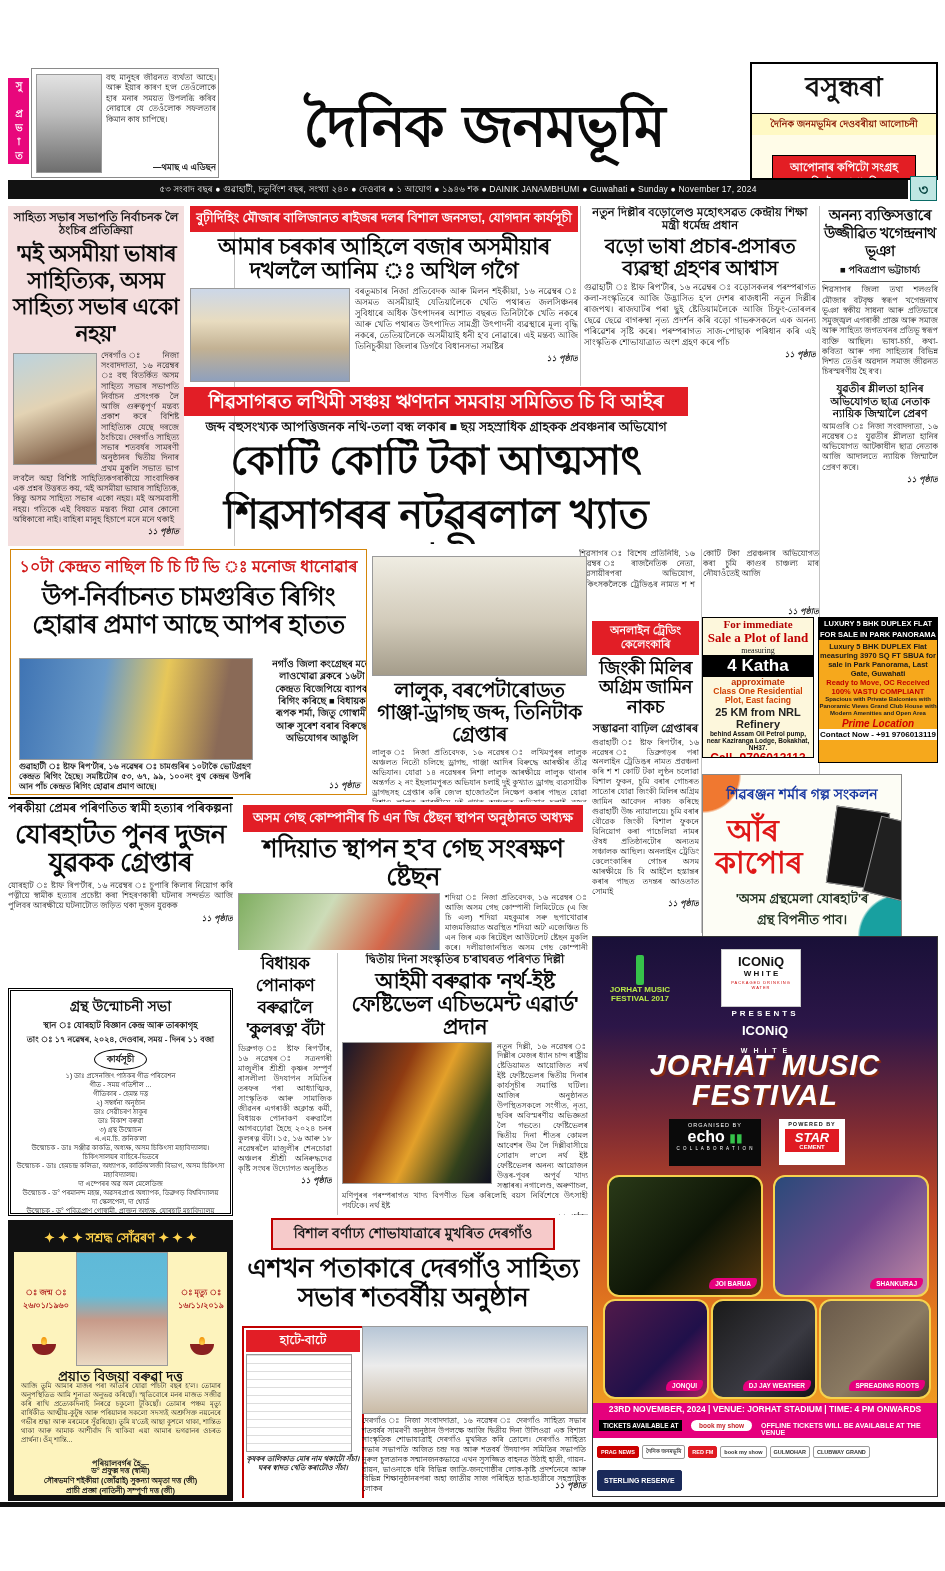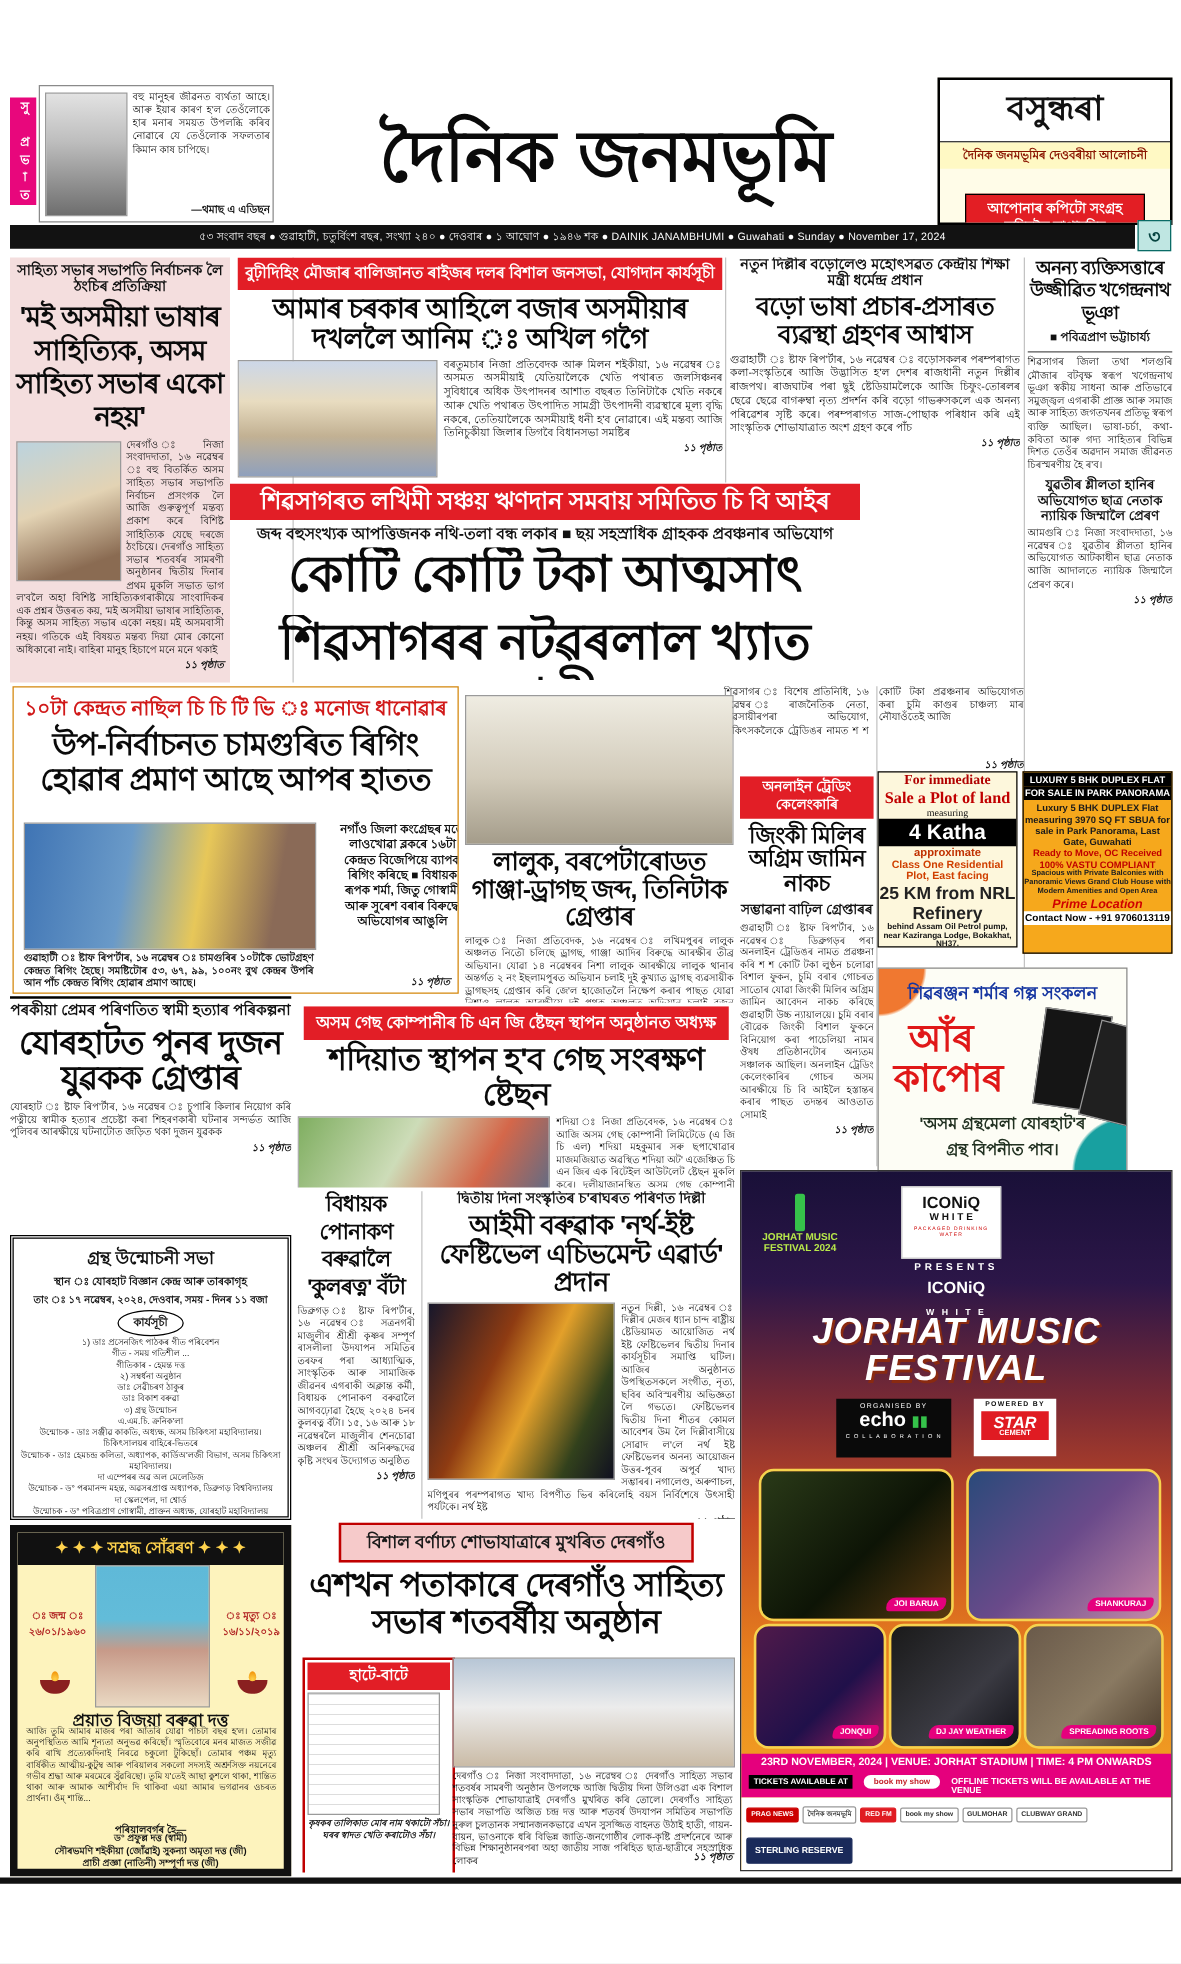--- a/index.html
+++ b/index.html
@@ -135,21 +135,21 @@
     <div class="cont">১১ পৃষ্ঠাত</div>
   </div>
 
   <div class="abs ctr" style="left:702px;top:617px;width:112px;height:141px;border:1px solid #000;background:#fdf7dc;">
     <div style="font-family:'Liberation Serif',serif;color:#b00000;font-weight:bold;font-size:11px;">For immediate</div>
     <div style="font-family:'Liberation Serif',serif;color:#c00000;font-weight:bold;font-size:13px;">Sale a Plot of land</div>
     <div style="font-family:'Liberation Serif',serif;font-size:8px;">measuring</div>
     <div style="background:#000;color:#fff;font-weight:900;font-size:17px;padding:1px 0;">4 Katha</div>
     <div style="color:#c03000;font-size:9px;font-weight:bold;">approximate</div>
     <div style="color:#d04000;font-size:8.5px;font-weight:bold;line-height:1.1;">Class One Residential Plot, East facing</div>
-    <div style="color:#222;font-size:14px;font-weight:bold;">25 KM from NRL Refinery</div>
+    <div style="color:#222;font-size:11px;font-weight:bold;">25 KM from NRL Refinery</div>
     <div style="font-size:6.5px;font-weight:bold;line-height:1.1;">behind Assam Oil Petrol pump, near Kaziranga Lodge, Bokakhat, NH37.</div>
     <div style="color:#d00000;font-size:12px;font-weight:900;">Call- 9706013113</div>
   </div>
 
   <div class="abs ctr" style="left:818px;top:617px;width:120px;height:146px;background:#f6a81c;border:1px solid #000;">
     <div style="background:#000;color:#fff;font-weight:900;font-size:7.5px;padding:1px 0;">LUXURY 5 BHK DUPLEX FLAT</div>
     <div style="background:#000;color:#fff;font-weight:900;font-size:7.5px;padding:1px 0;margin-bottom:2px;">FOR SALE IN PARK PANORAMA</div>
     <div style="color:#1a1a1a;font-size:7.5px;line-height:1.2;font-weight:bold;">Luxury 5 BHK DUPLEX Flat measuring 3970 SQ FT SBUA for sale in Park Panorama, Last Gate, Guwahati</div>
     <div style="color:#c00000;font-size:7.5px;font-weight:900;">Ready to Move, OC Received</div>
     <div style="color:#c00000;font-size:7.5px;font-weight:900;">100% VASTU COMPLIANT</div>
@@ -254,21 +254,21 @@
     </div>
     <div class="ph ph-proc" style="position:absolute;left:124px;top:108px;width:224px;height:86px;"></div>
     <div class="body-tx" style="position:absolute;left:124px;top:198px;width:224px;height:72px;font-size:7.6px;">দেৰগাঁও ঃ নিজা সংবাদদাতা, ১৬ নৱেম্বৰ ঃ দেৰগাঁও সাহিত্য সভাৰ শতবৰ্ষৰ সামৰণী অনুষ্ঠান উপলক্ষে আজি দ্বিতীয় দিনা উলিওৱা এক বিশাল সাংস্কৃতিক শোভাযাত্ৰাই দেৰগাঁও মুখৰিত কৰি তোলে। দেৰগাঁও সাহিত্য সভাৰ সভাপতি অজিত চন্দ্ৰ দত্ত আৰু শতবৰ্ষ উদযাপন সমিতিৰ সভাপতি নুৰুল চুলতানক সন্মানজনকভাৱে এখন সুসজ্জিত বাহনত উঠাই হাতী, গায়ন-বায়ন, ভাওনাকে ধৰি বিভিন্ন জাতি-জনগোষ্ঠীৰ লোক-কৃষ্টি প্ৰদৰ্শনেৰে আৰু বিভিন্ন শিক্ষানুষ্ঠানৰপৰা অহা জাতীয় সাজ পৰিহিত ছাত্ৰ-ছাত্ৰীৰে সহস্ৰাধিক লোকৰ</div>
     <div class="cont" style="position:absolute;right:2px;bottom:6px;">১১ পৃষ্ঠাত</div>
   </div>
 
   <div class="abs" style="left:592px;top:936px;width:346px;height:561px;border:1px solid #333;
               background:linear-gradient(180deg,#191038 0%,#2c1648 16%,#7e2b33 34%,#c64a24 50%,#e8821d 70%,#f2a224 88%,#f5b02c 100%);">
     <div style="position:absolute;left:14px;top:18px;width:66px;height:78px;text-align:center;">
       <div style="margin:0 auto;width:8px;height:30px;background:#36c24a;border-radius:2px;"></div>
-      <div style="color:#b8e84a;font-size:8px;font-weight:900;line-height:1.15;">JORHAT MUSIC FESTIVAL 2024</div>
+      <div style="color:#b8e84a;font-size:8px;font-weight:900;line-height:1.15;">JORHAT MUSIC FESTIVAL 2017</div>
     </div>
     <div class="ctr" style="position:absolute;left:128px;top:12px;width:78px;height:52px;background:#fff;border:1px solid #ccc;padding-top:4px;">
       <div style="font-size:13px;font-weight:900;color:#111;">ICONiQ</div>
       <div style="font-size:8px;font-weight:bold;color:#111;">W H I T E</div>
       <div style="font-size:4px;color:#c00;letter-spacing:1px;margin-top:2px;">PACKAGED DRINKING WATER</div>
     </div>
     <div class="ctr" style="position:absolute;left:0;top:72px;width:100%;color:#fff;font-size:8px;letter-spacing:3px;font-weight:bold;">PRESENTS</div>
     <div class="ctr" style="position:absolute;left:0;top:84px;width:100%;color:#fff;">
       <span style="font-size:13px;font-weight:900;">ICONiQ</span><br>
       <span style="font-size:7px;font-weight:bold;letter-spacing:2px;">W H I T E</span>

